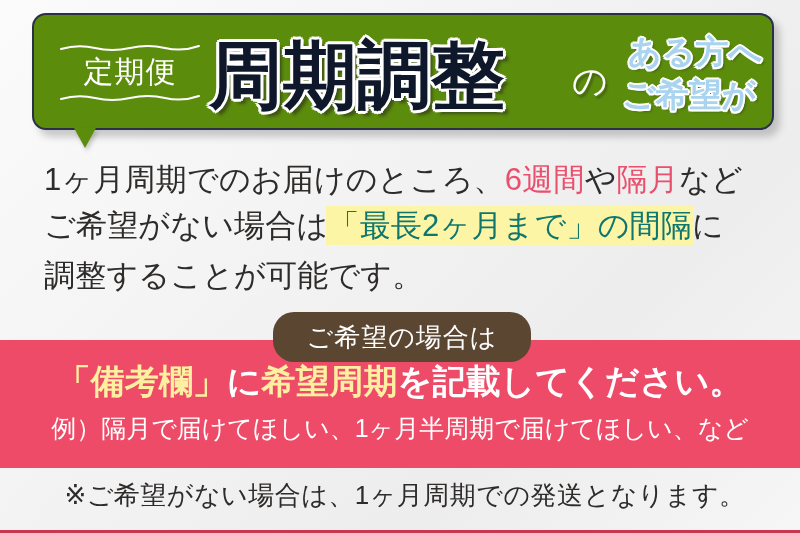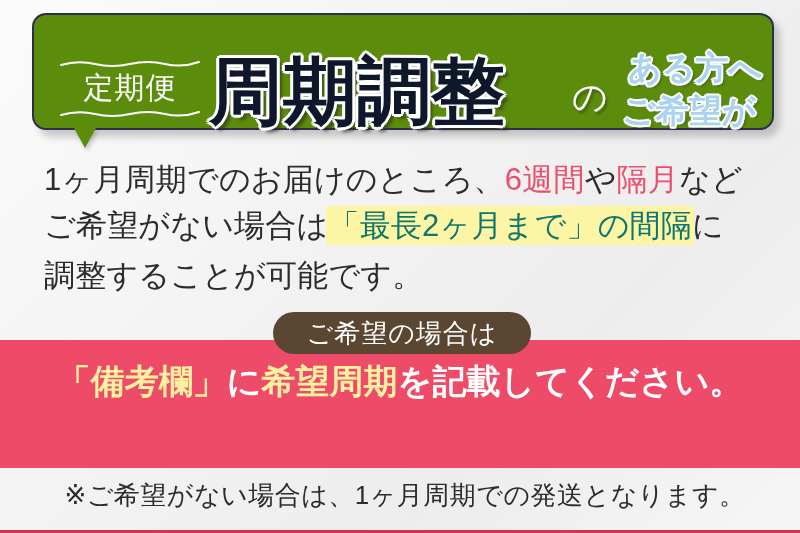--- a/index.html
+++ b/index.html
@@ -56,21 +56,21 @@
     top: 127px;
     width: 0; height: 0;
     border-left: 12px solid transparent;
     border-right: 12px solid transparent;
     border-top: 22px solid #2a2f4a;
     z-index: -1;
   }
 
   .header-inner {
     position: absolute;
-    left: 0; top: 16px;
+    left: 0; top: 0;
     width: 742px;
     height: 113px;
     display: flex;
     align-items: center;
     padding-left: 20px;
   }
 
   
   .teikibin {
     position: absolute;
@@ -181,21 +181,21 @@
     box-shadow: 0 0 0 2px #fdf5a6;
     color: #0f766e;
   }
 
   
   .badge-pill {
     position: absolute;
     left: 273px;
     top: 312px;
     width: 258px;
-    height: 42px;
+    height: 50px;
     background: #5b4632;
     border-radius: 21px;
     display: flex;
     align-items: center;
     justify-content: center;
     z-index: 5;
   }
   .badge-pill .badge-text {
     color: #ffffff;
     font-size: 26px;
@@ -308,18 +308,19 @@
   </div>
 
   <div class="badge-pill">
     <span class="badge-text">ご希望の場合は</span>
   </div>
 
   <div class="pink-band">
     <div class="pink-line1">
       <span class="y">「備考欄」</span><span>に</span><span class="y">希望周期</span><span>を記載してください。</span>
     </div>
+    <div class="pink-line2">例）隔月で届けてほしい、1ヶ月半周期で届けてほしい、など</div>
   </div>
 
   <div class="footer-note">※ご希望がない場合は、1ヶ月周期での発送となります。</div>
   <div class="bottom-rule"></div>
 
 </div>
 
 </body></html>

